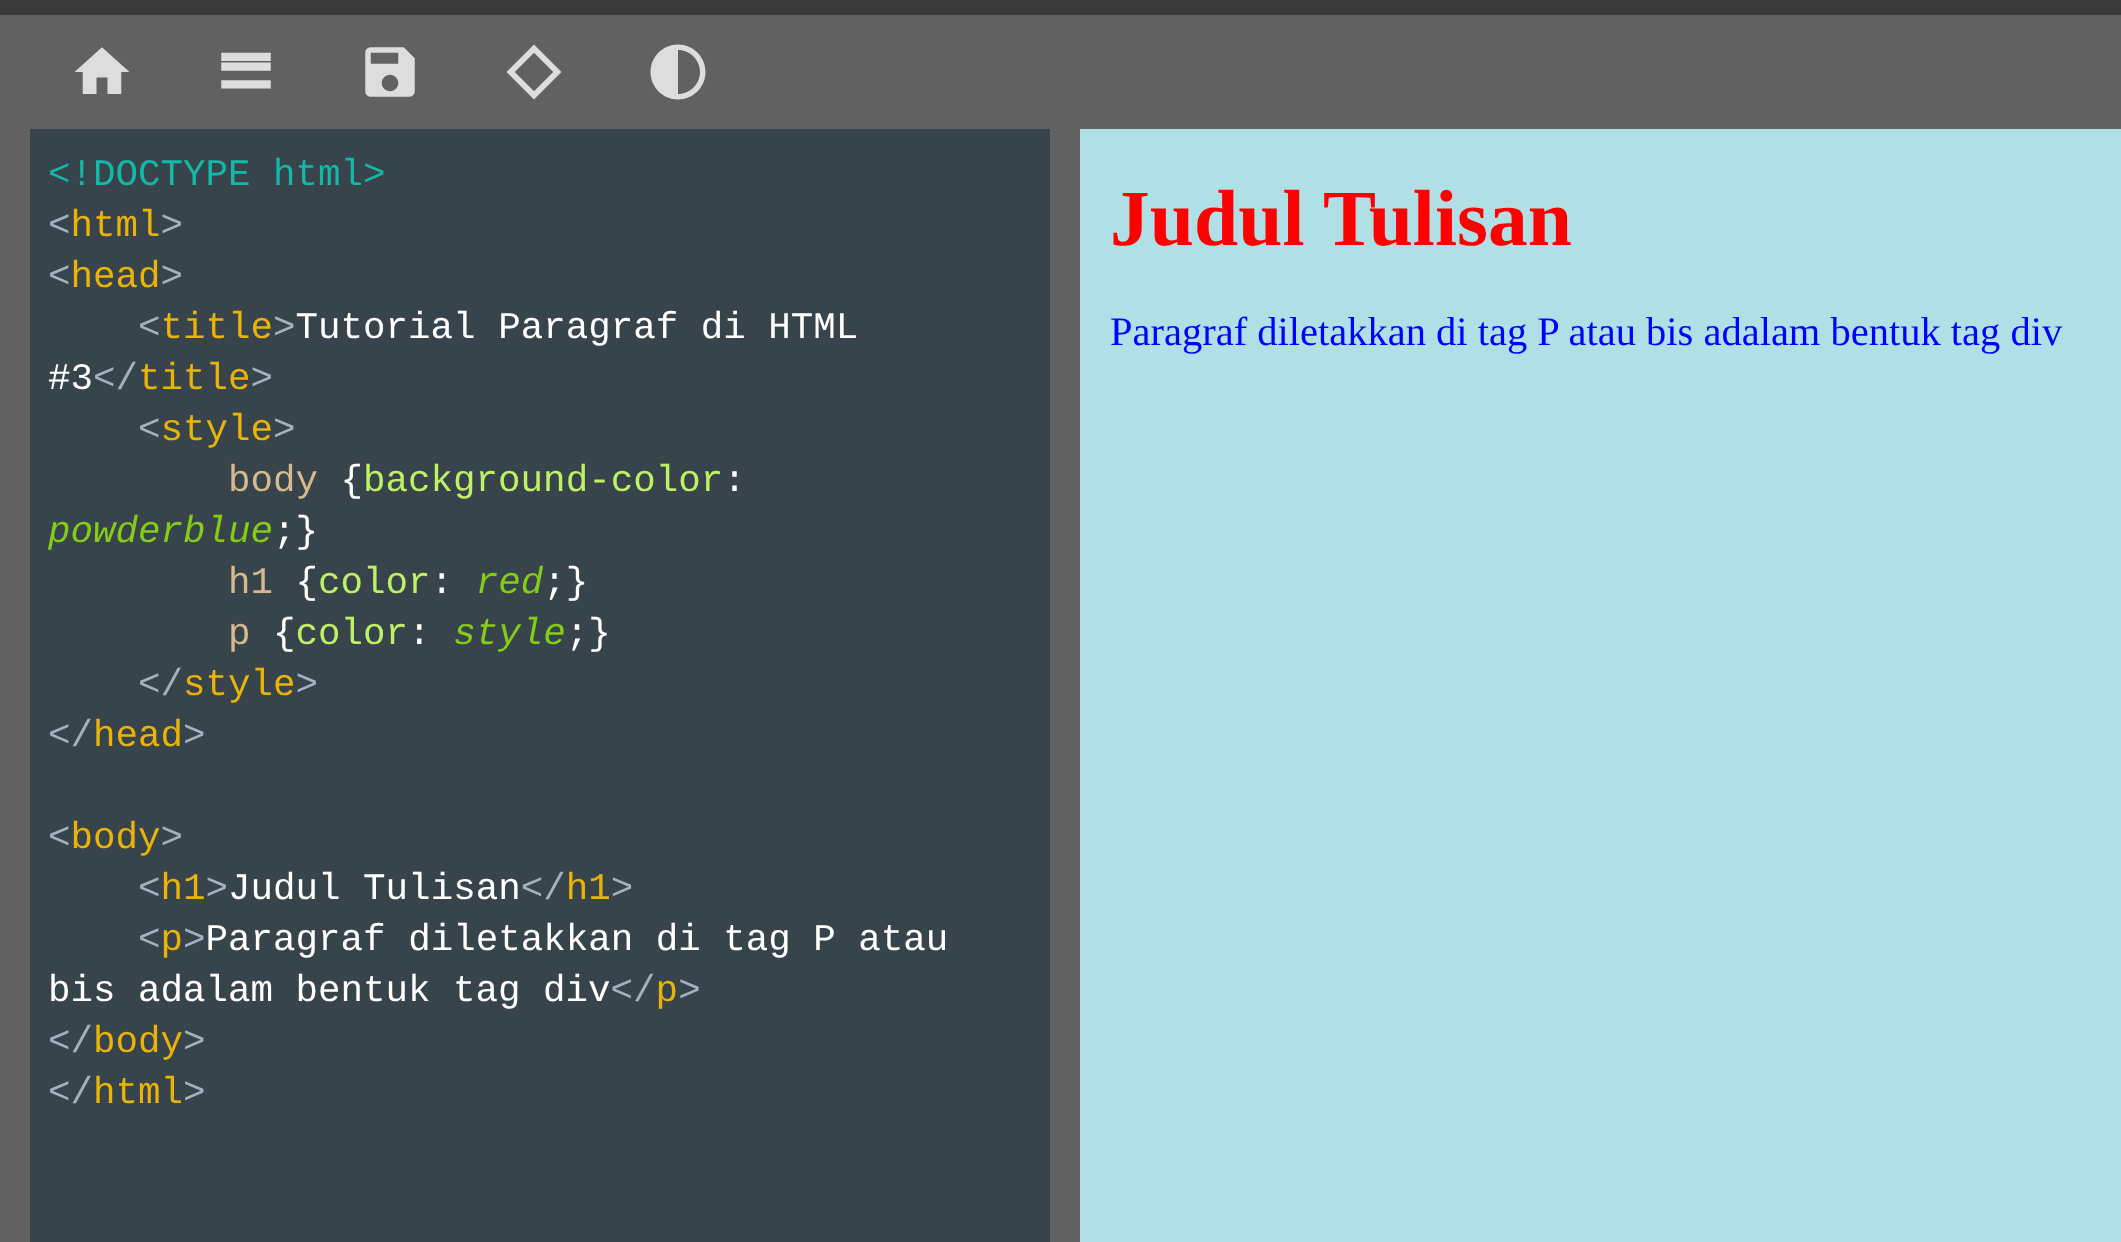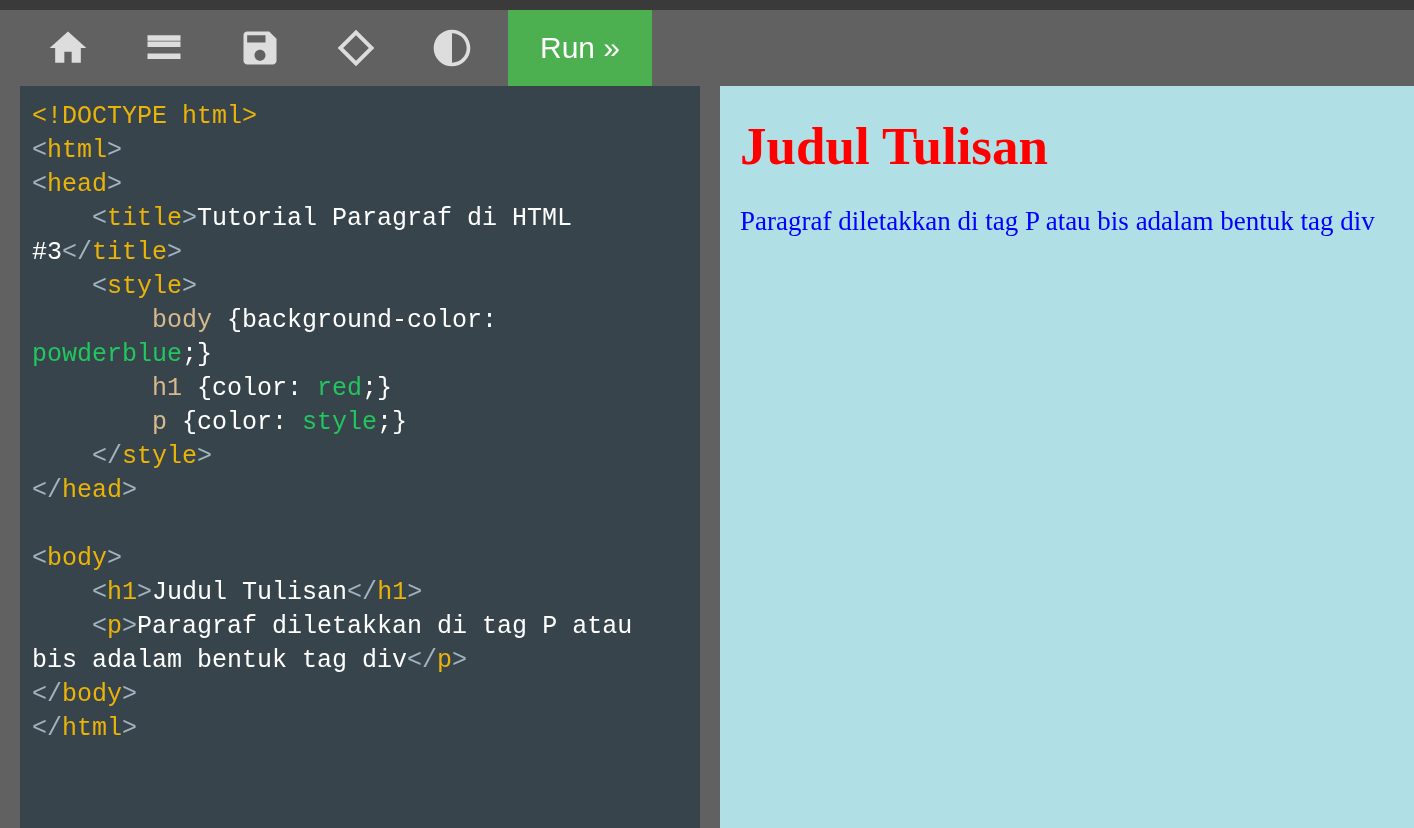--- a/index.html
+++ b/index.html
@@ -98,27 +98,27 @@
   font-size: 53px;
   font-weight: bold;
   margin-bottom: 28px;
 }
 .result-frame p {
   color: blue;
   font-size: 27px;
   line-height: 1.3;
 }
 
-.c-doctype { color: #eab308; }
+.c-doctype { color: #14b8a6; }
 .c-bracket { color: #a0b4c0; }
 .c-tag { color: #eab308; }
 .c-text { color: #fff; }
 .c-selector { color: #d7b98e; }
-.c-prop { color: #ffffff; }
-.c-value { color: #22c55e; }
+.c-prop { color: #bef264; }
+.c-value { color: #84cc16; font-style: italic; }
 .c-punc { color: #fff; }
 </style>
 </head>
 <body>
 
 <div class="topbar"></div>
 
 <div class="toolbar">
   <div class="toolbar-left">
     <div class="icon-btn">
@@ -139,23 +139,20 @@
     <div class="icon-btn">
       <svg viewBox="0 0 24 24">
           <path d="M12 2 L22 12 L12 22 L2 12 Z M12 5 L5 12 L12 19 L19 12 Z" fill-rule="evenodd"></path>
         </svg>
     </div>
     <div class="icon-btn">
       <svg viewBox="0 0 24 24">
           <path d="M12 2C6.48 2 2 6.48 2 12s4.48 10 10 10 10-4.48 10-10S17.52 2 12 2zm0 18V4c4.41 0 8 3.59 8 8s-3.59 8-8 8z"></path>
         </svg>
     </div>
-    <div class="run-btn">
-      <span>Run »</span>
-    </div>
   </div>
   <div class="spacer"></div>
 </div>
 
 <div class="main">
   <div class="editor-panel">
     <div class="editor"><span class="c-doctype">&lt;!DOCTYPE html&gt;</span>
 <span class="c-bracket">&lt;</span><span class="c-tag">html</span><span class="c-bracket">&gt;</span>
 <span class="c-bracket">&lt;</span><span class="c-tag">head</span><span class="c-bracket">&gt;</span>
     <span class="c-bracket">&lt;</span><span class="c-tag">title</span><span class="c-bracket">&gt;</span><span class="c-text">Tutorial Paragraf di HTML #3</span><span class="c-bracket">&lt;/</span><span class="c-tag">title</span><span class="c-bracket">&gt;</span>

